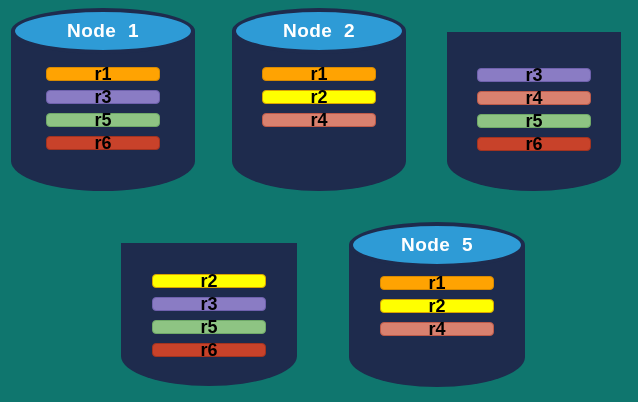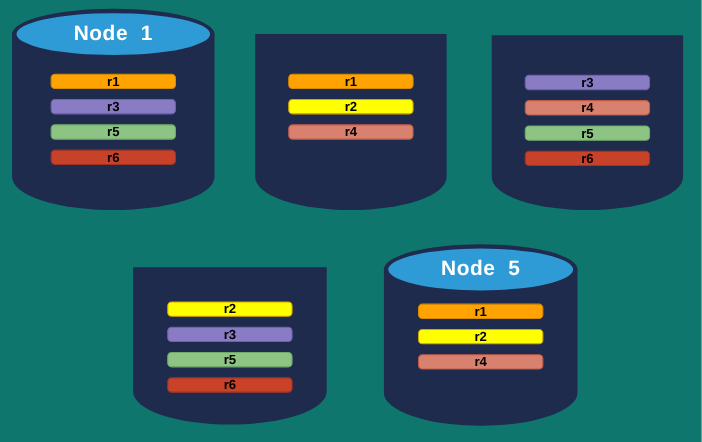--- a/index.html
+++ b/index.html
@@ -48,21 +48,21 @@
     display: flex; flex-direction: column; gap: 9px;
     z-index: 3;
   }
   .row1 .bars { top: 59px; }
   .row2 .bars { top: 54px; }
   .bar {
     height: 14px;
     border-radius: 4px;
     border: 1px solid rgba(0,0,0,0.25);
     color: var(--bar-text, #000000);
-    font-size: 12px;
+    font-size: 18px;
     font-weight: bold;
     display: flex; align-items: center; justify-content: center;
     line-height: 12px;
   }
 </style>
 </head>
 <body>
 
 <div class="canvas">
 
@@ -74,20 +74,23 @@
     <div class="bars">
       <div class="bar" style="background: rgb(255, 163, 2); border-color: rgb(216, 138, 0);">r1</div>
       <div class="bar" style="background: rgb(138, 124, 196); border-color: rgb(111, 97, 173);">r3</div>
       <div class="bar" style="background: rgb(142, 196, 131); border-color: rgb(111, 169, 104);">r5</div>
       <div class="bar" style="background: rgb(200, 66, 42); border-color: rgb(162, 51, 32);">r6</div>
     </div>
   </div>
 
   <div class="node row1" style="left:232px; top:8px; width:174px; height:183px;">
     <div class="cyl-body"></div>
+    <div class="cyl-top">
+      <span class="node-title">Node  2</span>
+    </div>
     <div class="bars">
       <div class="bar" style="background: rgb(255, 163, 2); border-color: rgb(216, 138, 0);">r1</div>
       <div class="bar" style="background: rgb(255, 255, 0); border-color: rgb(217, 164, 0);">r2</div>
       <div class="bar" style="background: rgb(217, 129, 111); border-color: rgb(190, 90, 73);">r4</div>
     </div>
   </div>
 
   <div class="node row1" style="left:447px; top:9px; width:174px; height:182px;">
     <div class="cyl-body"></div>
     <div class="bars">

